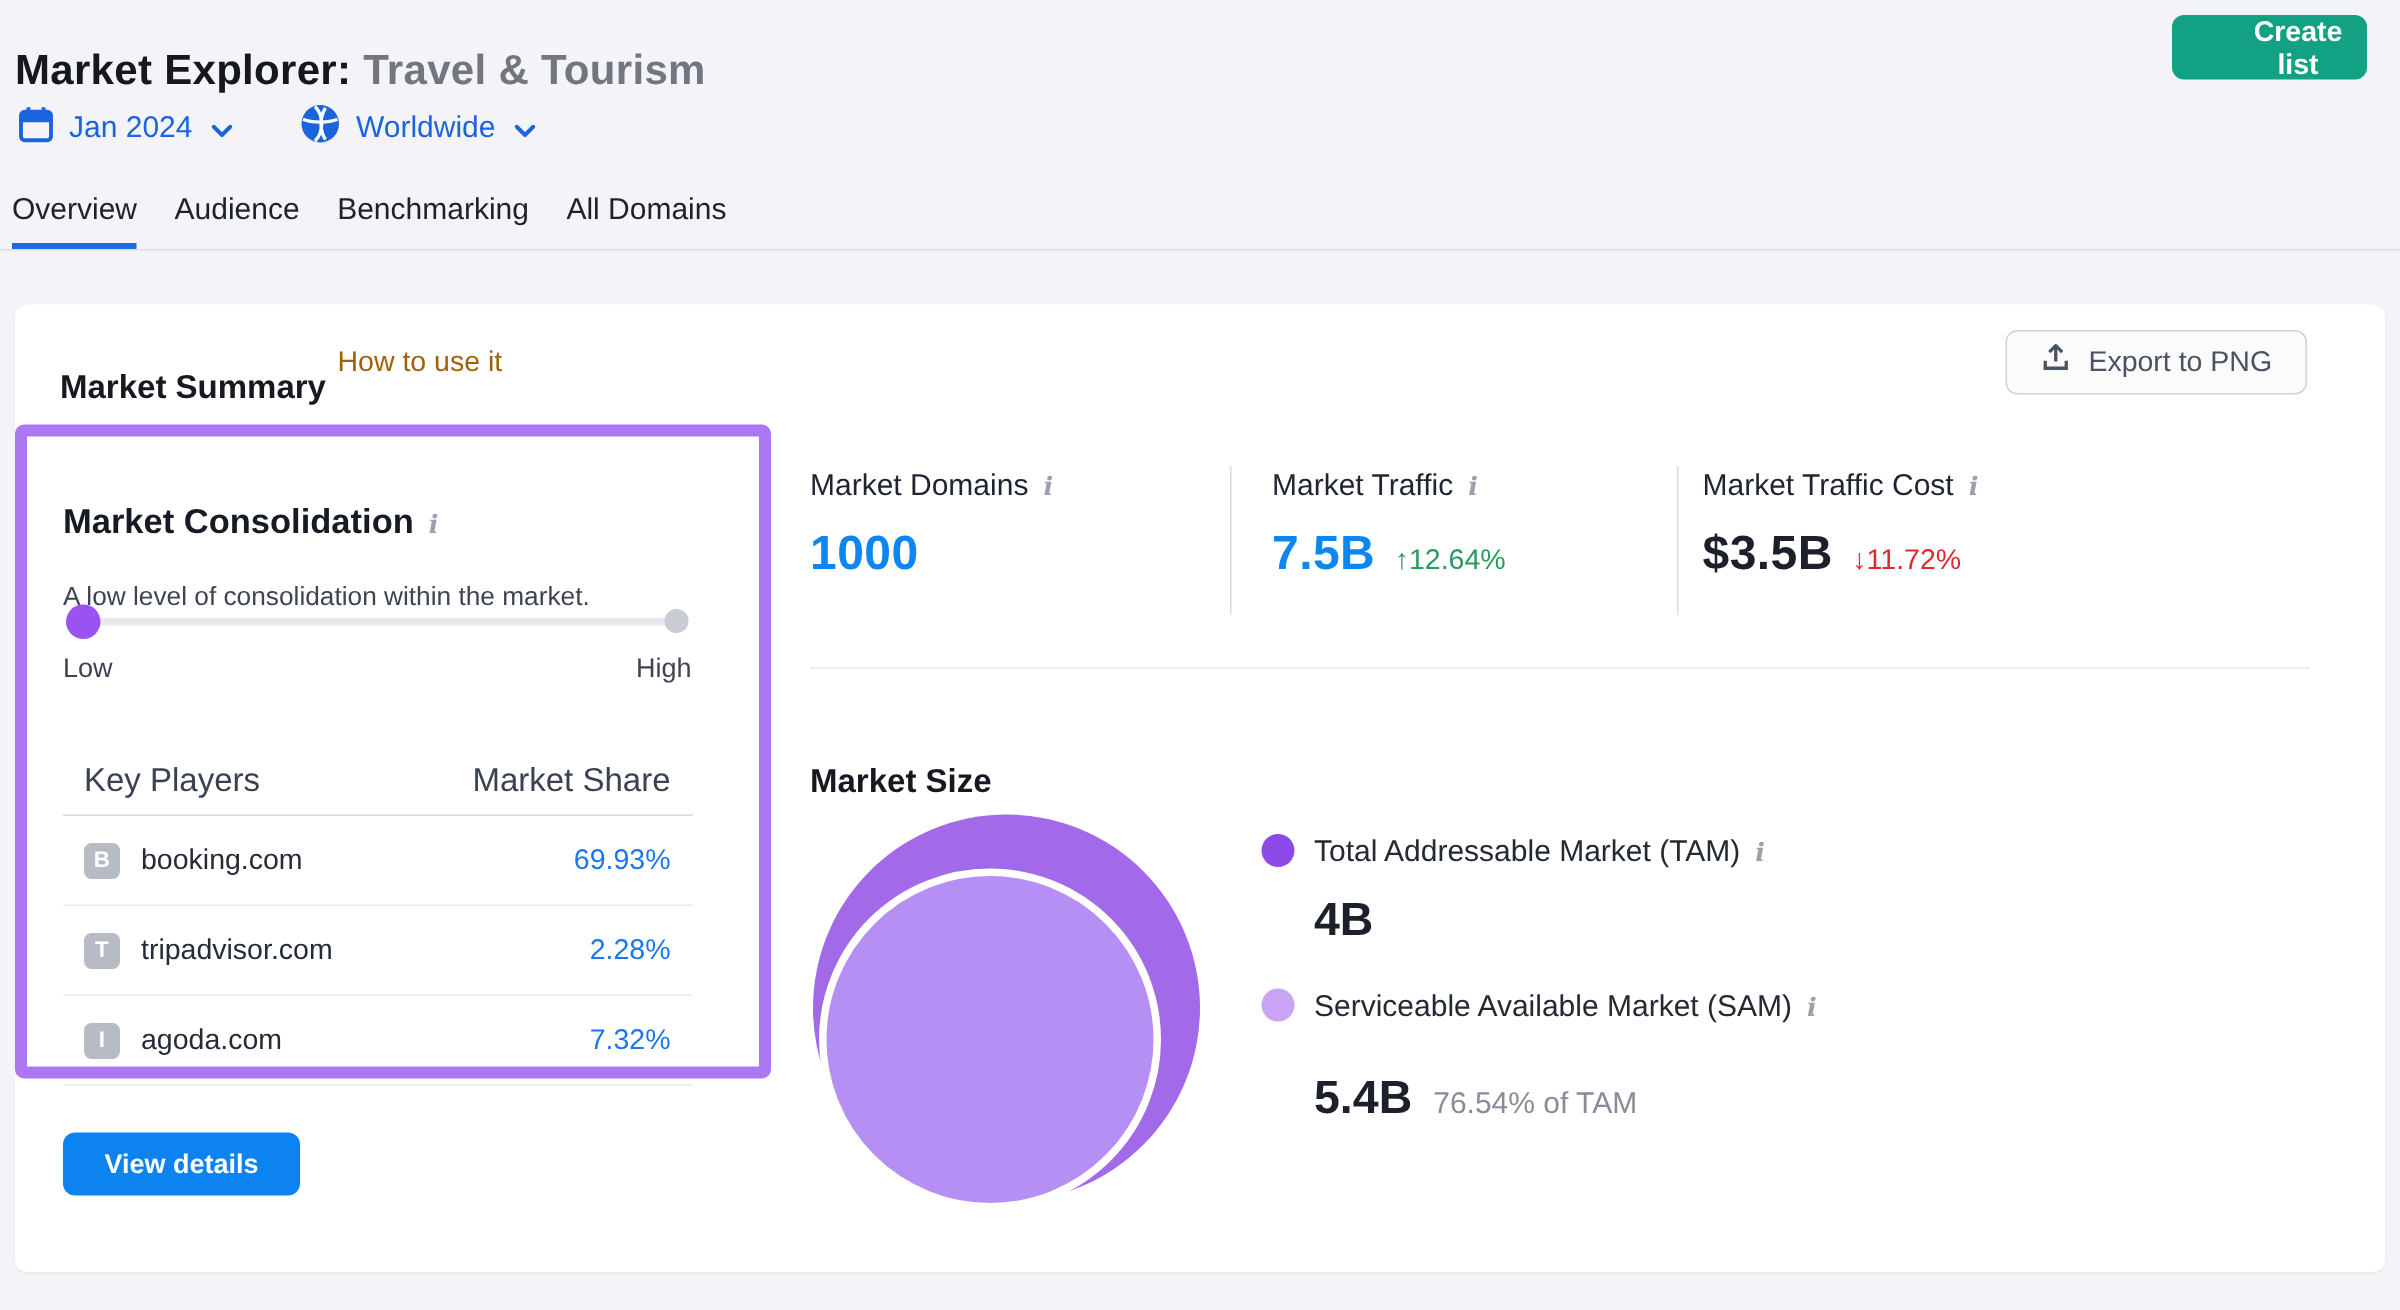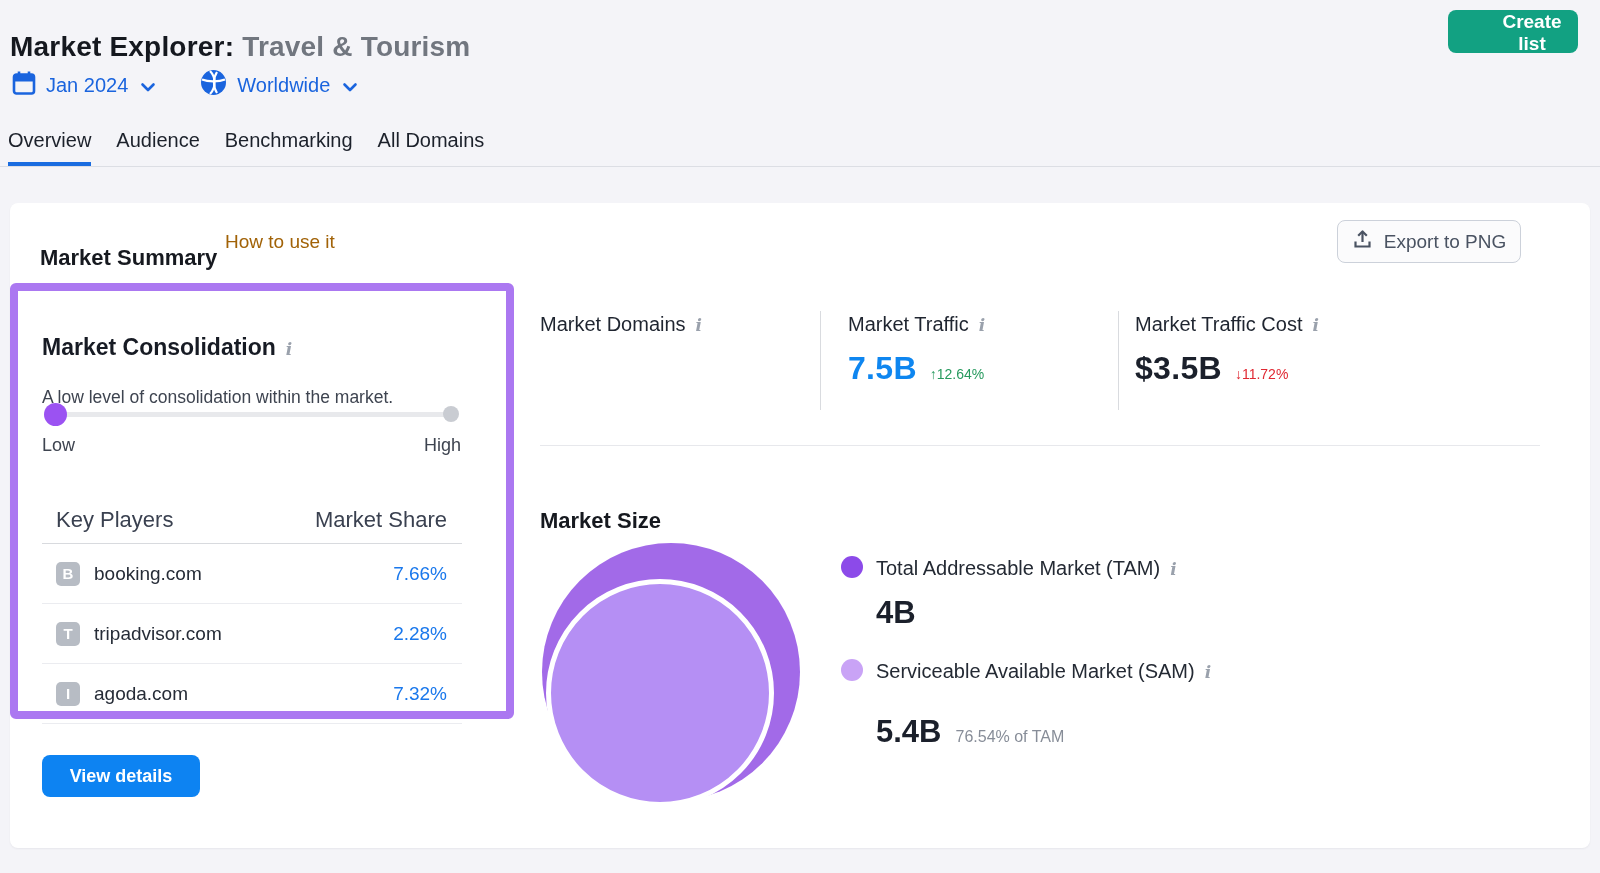--- a/index.html
+++ b/index.html
@@ -25,21 +25,21 @@
   .tabbar-line { position:absolute; left:0; top:166px; width:1600px; height:1px; background:#dcdee4; }
 
   
   .card {
     position:absolute; left:10px; top:203px; width:1580px; height:645px;
     background:#fff; border-radius:8px; box-shadow:0 1px 2px rgba(30,35,50,.06);
   }
   .summary-title { position:absolute; left:30px; top:24px; font-size:22px; font-weight:700; color:#16191f; }
   .how-to { position:absolute; left:215px; top:28px; font-size:19px; color:#a16207; text-decoration:none; cursor:pointer; }
   .export-btn {
-    position:absolute; left:1327px; top:17px; width:184px; height:43px;
+    position:absolute; left:1327px; top:17px; width:201px; height:43px;
     display:flex; align-items:center; justify-content:center; gap:11px;
     background:#fbfbfc; border:1px solid #ccd1da; border-radius:8px;
     color:#4a5362; font-size:19px; cursor:pointer; font-family:inherit;
   }
 
   .info-i {
     display:inline-block; font-family:"DejaVu Serif", serif; font-style:italic; font-weight:700;
     font-size:17px; color:#9aa1ac; margin-left:10px; cursor:pointer; line-height:1;
   }
 
@@ -76,21 +76,21 @@
     background:#0d83f2; color:#fff; border:none; border-radius:8px;
     font-size:18px; font-weight:700; cursor:pointer; font-family:inherit;
   }
 
   
   .stat { position:absolute; top:110px; }
   .stat .stat-label { font-size:20px; color:#1f2530; }
   .stat .stat-value-row { display:flex; align-items:baseline; gap:13px; margin-top:14px; }
   .stat .stat-value { font-size:32px; font-weight:700; color:#0e86f0; letter-spacing:.3px; }
   .stat .stat-value.dark { color:#1b202b; }
-  .stat .change { font-size:14px; }
+  .stat .change { font-size:19px; }
   .change.up { color:#279a5e; }
   .change.down { color:#e02832; }
   .stat-divider { position:absolute; top:108px; width:1px; height:99px; background:#d9dbdf; }
   .stats-hr { position:absolute; left:530px; top:242px; width:1000px; height:1px; background:#e7e8ec; }
 
   
   .ms-title { position:absolute; left:530px; top:283px; font-size:22px; font-weight:700; color:#16191f; }
   .bubbles { position:absolute; left:530px; top:340px; width:262px; height:262px; }
   .bubble-outer { position:absolute; left:2px; top:0; width:258px; height:258px; border-radius:50%; background:#a26ae8; }
   .bubble-inner {
@@ -99,21 +99,21 @@
   }
   .legend-dot { position:absolute; left:831px; width:22px; height:22px; border-radius:50%; }
   .legend-dot.tam { top:353px; background:#8c4ae9; }
   .legend-dot.sam { top:456px; background:#c9a3f6; }
   .legend-label { position:absolute; left:866px; font-size:20px; color:#242a34; }
   .legend-label.tam { top:354px; }
   .legend-label.sam { top:457px; }
   .legend-value { position:absolute; left:866px; font-size:31px; font-weight:700; color:#1b202b; display:flex; align-items:baseline; gap:14px; }
   .legend-value.tam { top:392px; }
   .legend-value.sam { top:511px; }
-  .legend-note { font-size:16px; font-weight:400; color:#878d98; }
+  .legend-note { font-size:20px; font-weight:400; color:#878d98; }
 </style>
 </head>
 <body>
 
 <div class="canvas">
 
   <h1 class="page-title"><span>Market Explorer:</span>
     <span class="market">Travel &amp; Tourism</span>
   </h1>
   <button class="create-list">Create list</button>
@@ -190,39 +190,42 @@
       </div>
 
       <div class="kp-table">
         <div class="kp-head">
           <span>Key Players</span>
           <span>Market Share</span>
         </div>
         <div class="kp-row">
           <span class="favicon">B</span>
           <span class="kp-domain">booking.com</span>
-          <span class="kp-share">7.66%</span>
+          <span class="kp-share">69.93%</span>
         </div>
         <div class="kp-row">
           <span class="favicon">T</span>
           <span class="kp-domain">tripadvisor.com</span>
           <span class="kp-share">2.28%</span>
         </div>
         <div class="kp-row">
           <span class="favicon">I</span>
           <span class="kp-domain">agoda.com</span>
           <span class="kp-share">7.32%</span>
         </div>
       </div>
 
       <button class="view-details">View details</button>
     </div>
 
     <div class="stat" style="left:530px;">
       <div class="stat-label"><span>Market Domains</span><span class="info-i">i</span></div>
+      <div class="stat-value-row">
+        <span class="stat-value">1000</span>
+      </div>
     </div>
     <div class="stat-divider" style="left:810px;"></div>
     <div class="stat" style="left:838px;">
       <div class="stat-label"><span>Market Traffic</span><span class="info-i">i</span></div>
       <div class="stat-value-row">
         <span class="stat-value">7.5B</span>
         <span class="change up">↑12.64%</span>
       </div>
     </div>
     <div class="stat-divider" style="left:1108px;"></div>

